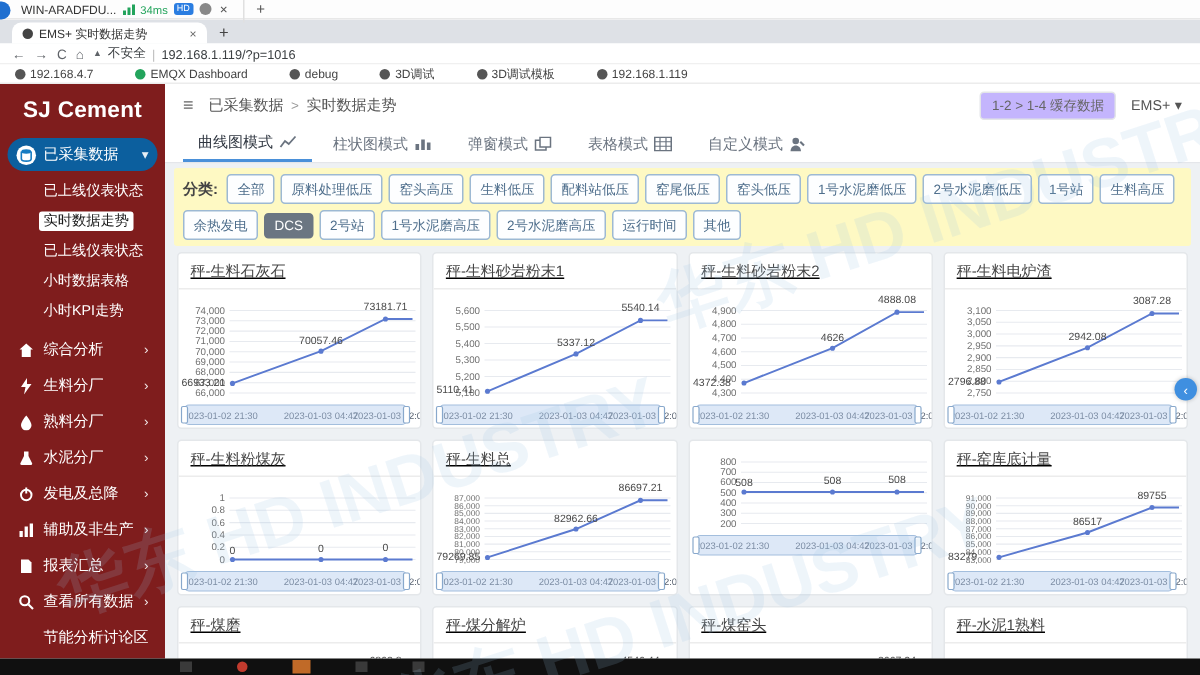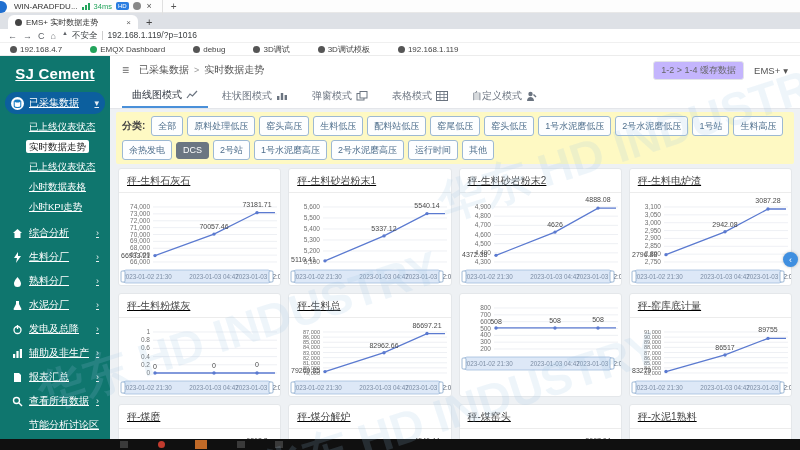--- a/index.html
+++ b/index.html
@@ -22,33 +22,33 @@
   
   .tab-strip { height:16px; background:#dee1e6; display:flex; align-items:flex-end; padding-left:8px; }
   .btab { background:#fff; border-radius:6px 6px 0 0; height:14px; display:flex; align-items:center; gap:4px; padding:0 7px; font-size:8px; color:#333; min-width:130px; }
   .btab .fav { width:7px; height:7px; border-radius:50%; background:#444; flex:0 0 auto; }
   .btab .x { margin-left:auto; color:#666; font-size:8px; }
   .newtab { color:#444; font-size:11px; margin:0 0 1px 8px; }
 
   
   .addr-bar { height:14px; background:#fff; display:flex; align-items:center; gap:6px; padding:0 8px; border-bottom:1px solid #f0f0f0; font-size:9px; color:#5f6368; }
   .nav-ic { font-size:9px; color:#5f6368; }
-  .url-box { display:flex; gap:4px; font-size:8.5px; color:#3c4043; }
+  .url-box { display:flex; align-items:center; gap:4px; font-size:8.5px; color:#3c4043; }
   .warn-tri { font-size:6px; color:#5f6368; }
   .url-sep { color:#bbb; }
 
   
   .bookmarks { height:13px; background:#fff; border-bottom:1px solid #ececec; display:flex; align-items:center; gap:28px; padding:0 10px; font-size:8px; color:#444; }
   .bm { display:flex; align-items:center; gap:3px; }
   .bm i { width:7px; height:7px; border-radius:50%; background:#555; display:inline-block; }
 
   
   .app { display:flex; height:383px; }
 
-  .sidebar { width:110px; background:#0f766e; color:#fff; flex:0 0 110px; overflow:hidden; position:relative;text-decoration:underline; }
+  .sidebar { width:110px; background:#7f1d1d; color:#fff; flex:0 0 110px; overflow:hidden; position:relative; }
   .brand { font-size:15px; font-weight:bold; text-align:center; padding:9px 0 8px; letter-spacing:0.2px; }
   .side-parent { display:flex; align-items:center; gap:5px; margin:2px 5px; padding:4px 6px; font-size:10px; border-radius:13px; cursor:pointer; white-space:nowrap; }
   .side-parent.active { background:#0c5f9e; }
   .side-parent .sicon { width:13px; height:13px; display:inline-flex; align-items:center; justify-content:center; flex:0 0 13px; }
   .side-parent.active .sicon { background:#fff; border-radius:50%; }
   .side-parent .arrow { margin-left:auto; font-size:9px; opacity:.9; }
   .side-sub { padding:1px 0 3px 0; }
   .side-sub-item { font-size:9.5px; padding:3.5px 4px 3.5px 26px; white-space:nowrap; cursor:pointer; }
   .side-sub-item span { padding:1px 3px; border-radius:2px; }
   .side-sub-item.active span { background:#fff; color:#1a1a1a; }

